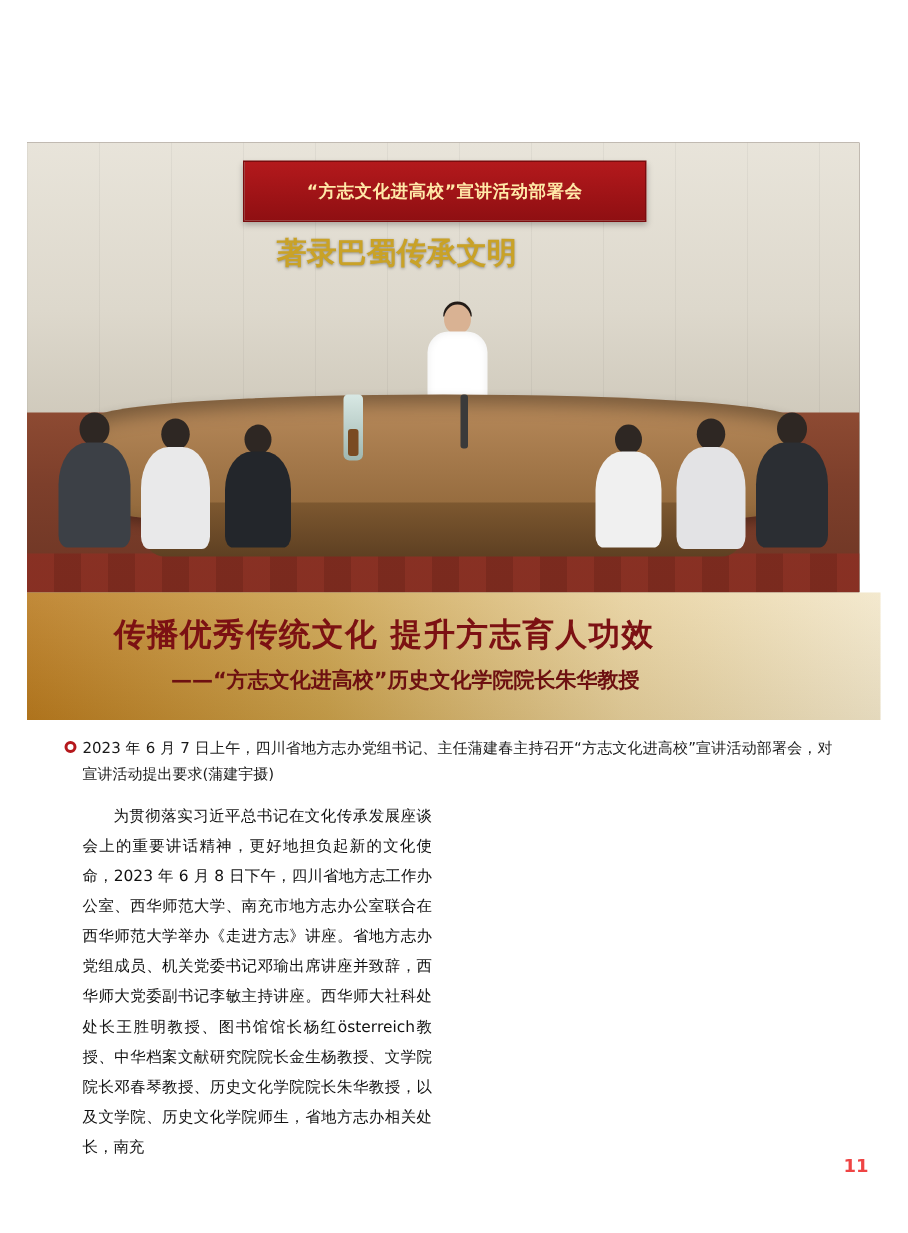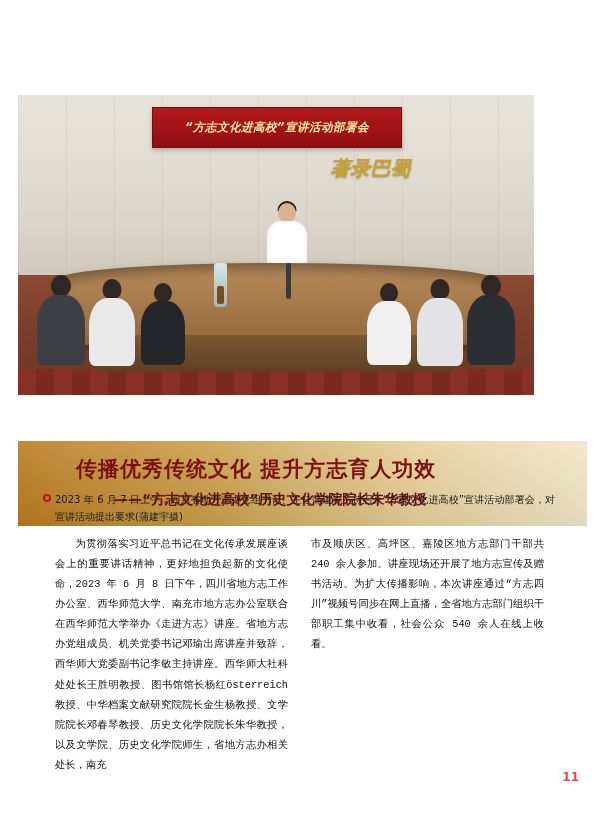--- a/index.html
+++ b/index.html
@@ -14,25 +14,24 @@
     background: #ffffff;
     font-family: "DejaVu Sans", sans-serif;
     overflow: hidden;
   }
 
   
   .photo-wrap {
     position: absolute;
     left: 18px;
     top: 95px;
-    width: 516px;
+    width: 555px;
     height: 300px;
     overflow: hidden;
     background: #6b5a4a;
-    font-style: italic;
   }
   .photo {
     position: absolute;
     inset: 0;
   }
   
   .wall {
     position: absolute;
     left: 0; top: 0; right: 0; height: 62%;
     background: linear-gradient(#e8e4da 0%, #ddd8cc 60%, #cfc9bb 100%);
@@ -65,21 +64,21 @@
     white-space: nowrap;
     font-family: "DejaVu Sans", sans-serif;
   }
   
   .slogan {
     position: absolute;
     left: 30%;
     top: 20%;
     width: 46%;
     display: flex;
-    justify-content: flex-end;
+    justify-content: flex-start;
     color: #c9a227;
     font-size: 20px;
     font-weight: bold;
     text-shadow: 0 1px 2px rgba(0,0,0,0.35);
     white-space: nowrap;
   }
   
   .flag {
     position: absolute;
     bottom: 0;
@@ -229,21 +228,20 @@
   }
 
   
   .title-band {
     position: absolute;
     left: 18px;
     top: 395px;
     width: 569px;
     height: 85px;
     background: linear-gradient(90deg, #b97a1e 0%, #caa04a 35%, #e6cf9a 70%, #f2e6c8 100%);
-    margin-top: 46px;
   }
   .title-band .inner {
     position: absolute;
     left: 0; top: 0; right: 0; bottom: 0;
     background: linear-gradient(180deg, rgba(255,255,255,0.12), rgba(0,0,0,0.06));
   }
   .headline {
     position: absolute;
     left: 58px;
     top: 14px;
@@ -285,22 +283,21 @@
     box-sizing: border-box;
   }
 
   
   .columns {
     position: absolute;
     left: 55px;
     top: 534px;
     width: 502px;
     display: flex;
-    gap: 23px;
-    font-family: Liberation Mono, monospace;
+    gap: 36px;
   }
   .col {
     width: 233px;
     font-size: 10.3px;
     line-height: 1.95;
     color: #111;
     text-align: justify;
     text-justify: inter-ideograph;
   }
   .col p {
@@ -331,20 +328,21 @@
       <div class="wall">
         <div class="wall-panel"></div>
       </div>
 
       <div class="banner">
         <span class="banner-text">“方志文化进高校”宣讲活动部署会</span>
       </div>
 
       <div class="slogan">
         <span>著录巴蜀</span>
+        <span>传承文明</span>
       </div>
 
       <div class="flag flag-l1">
         <div class="pole"></div>
         <div class="cloth">
             <span class="star">★</span>
           </div>
       </div>
       <div class="flag flag-l2">
         <div class="pole"></div>
@@ -414,18 +412,17 @@
   </div>
 
   <div class="caption-bullet"></div>
   <div class="caption">2023 年 6 月 7 日上午，四川省地方志办党组书记、主任蒲建春主持召开“方志文化进高校”宣讲活动部署会，对宣讲活动提出要求(蒲建宇摄)</div>
 
   <div class="columns">
     <div class="col">
       <p>为贯彻落实习近平总书记在文化传承发展座谈会上的重要讲话精神，更好地担负起新的文化使命，2023 年 6 月 8 日下午，四川省地方志工作办公室、西华师范大学、南充市地方志办公室联合在西华师范大学举办《走进方志》讲座。省地方志办党组成员、机关党委书记邓瑜出席讲座并致辞，西华师大党委副书记李敏主持讲座。西华师大社科处处长王胜明教授、图书馆馆长杨红österreich教授、中华档案文献研究院院长金生杨教授、文学院院长邓春琴教授、历史文化学院院长朱华教授，以及文学院、历史文化学院师生，省地方志办相关处长，南充</p>
     </div>
     <div class="col">
-      <p class="noindent">市及顺庆区、高坪区、嘉陵区地方志部门干部共 240 余人参加。讲座现场还开展了地方志宣传及赠书活动。为扩大传播影响，本次讲座通过“方志四川”视频号同步在网上直播，全省地方志部门组织干部职工集中收看，社会公众 540 余人在线上收看。</p>
     </div>
   </div>
 
   <div class="pageno">11</div>
 </div>
 
 </body></html>

